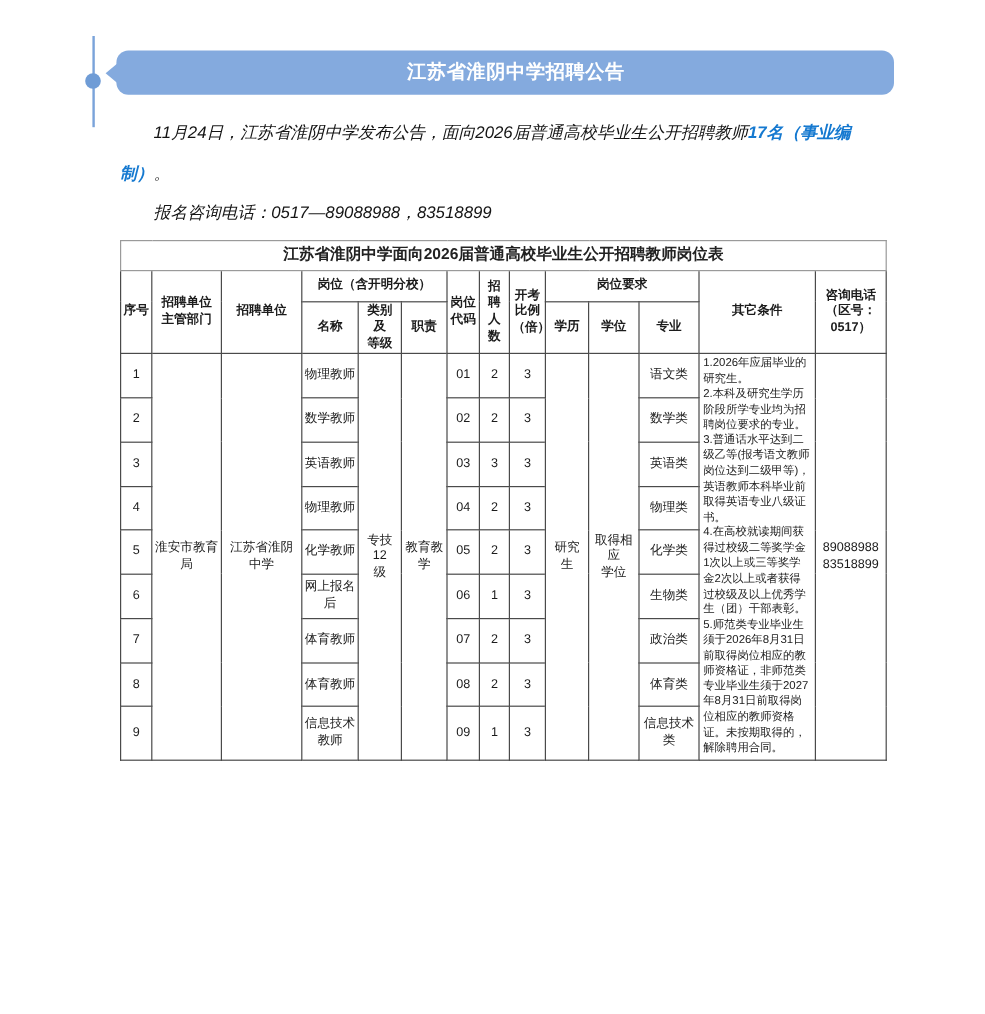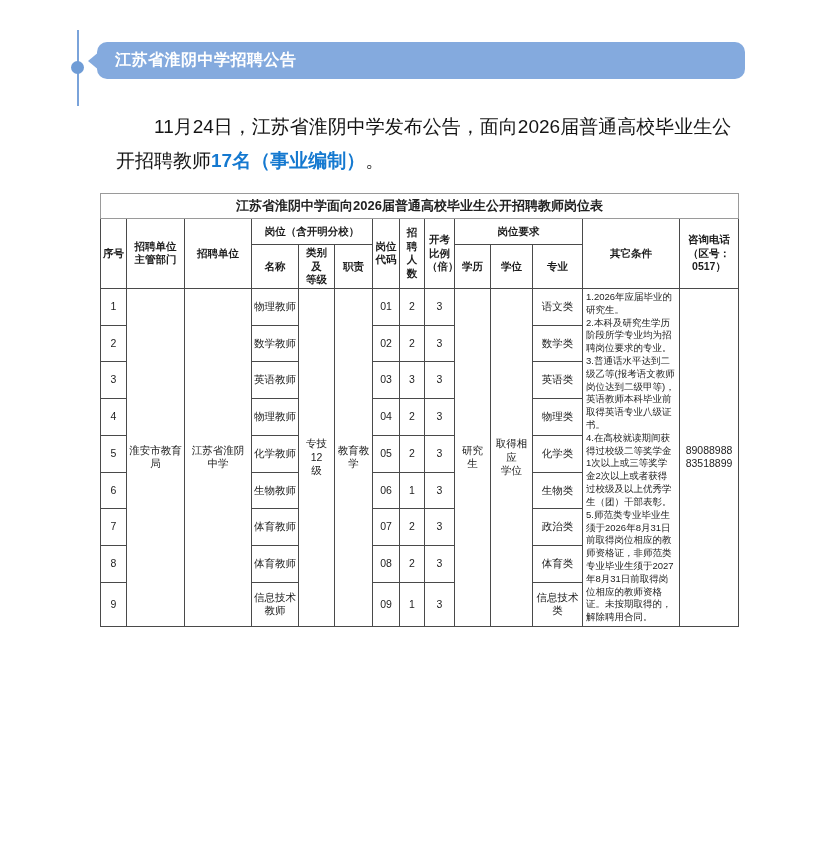--- a/index.html
+++ b/index.html
@@ -23,43 +23,44 @@
     background: #6f9cd6;
   }
 
   
   .banner {
     position: absolute; left: 97px; top: 42px;
     width: 648px; height: 37px;
     background: #84aade;
     border-radius: 10px;
     display: flex; align-items: center;
-    box-sizing: border-box; padding-left: 18px;
+    box-sizing: border-box; padding-left: 18px; justify-content: center;
   }
   .banner-arrow {
     position: absolute; left: -9px; top: 50%;
     transform: translateY(-50%);
     width: 0; height: 0;
     border-top: 10px solid transparent;
     border-bottom: 10px solid transparent;
     border-right: 12px solid #84aade;
   }
   .banner h1 {
     margin: 0; font-size: 16px; font-weight: bold; color: #ffffff;
     letter-spacing: 0.5px;
   }
 
   
   .content {
     position: absolute; left: 100px; top: 94px; width: 648px;
   }
   .content p {
-    margin: 16px; font-size: 19px; line-height: 33.5px;
+    margin: 0; font-size: 14px; line-height: 33.5px;
     text-indent: 2em; color: #141414;
     word-break: break-all;
+    font-style: italic;
   }
   .hl { color: #1579d0; font-weight: bold; }
 
   
   .table-wrap { margin-top: 5px; }
   table.jobs {
     border-collapse: collapse; table-layout: fixed;
     width: 638px; background: #fff;
     border: 1px solid #9a9a9a;
   }
@@ -96,20 +97,21 @@
 
   <div class="banner">
     <div class="banner-arrow"></div>
     <h1>江苏省淮阴中学招聘公告</h1>
   </div>
 
   <div class="content">
 
     <p><span>11月24日，江苏省淮阴中学发布公告，面向2026届普通高校毕业生公开招聘教师</span><span class="hl">17名（事业编制）</span><span>。</span></p>
 
+    <p>报名咨询电话：0517—89088988，83518899</p>
 
     <div class="table-wrap">
       <table class="jobs">
         <colgroup>
           <col style="width:26px">
             <col style="width:58px">
             <col style="width:67px">
           <col style="width:47px">
             <col style="width:36px">
             <col style="width:38px">
@@ -206,21 +208,21 @@
           <tr class="body-row">
             <td>5</td>
             <td>化学教师</td>
             <td>05</td>
             <td>2</td>
             <td>3</td>
             <td>化学类</td>
           </tr>
           <tr class="body-row">
             <td>6</td>
-            <td>生物教师</td>
+            <td>网上报名后</td>
             <td>06</td>
             <td>1</td>
             <td>3</td>
             <td>生物类</td>
           </tr>
           <tr class="body-row">
             <td>7</td>
             <td>体育教师</td>
             <td>07</td>
             <td>2</td>

